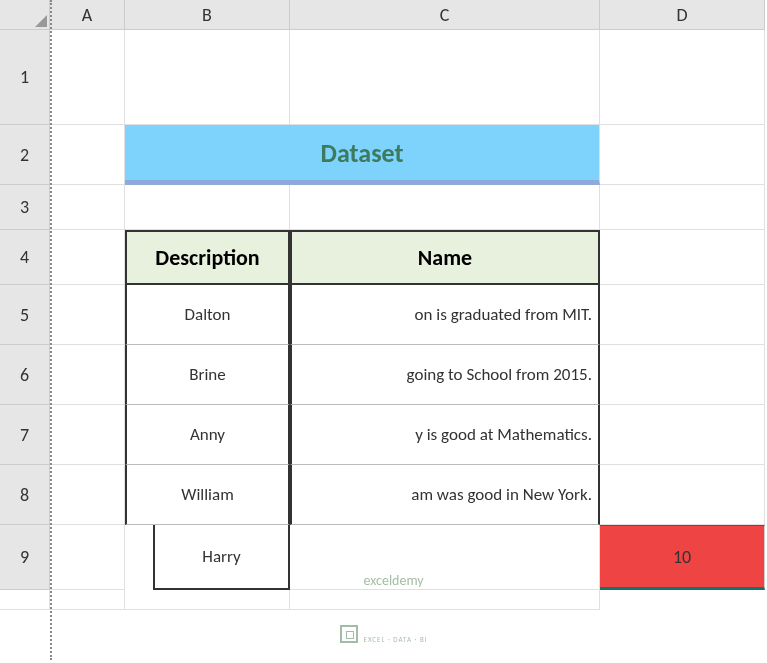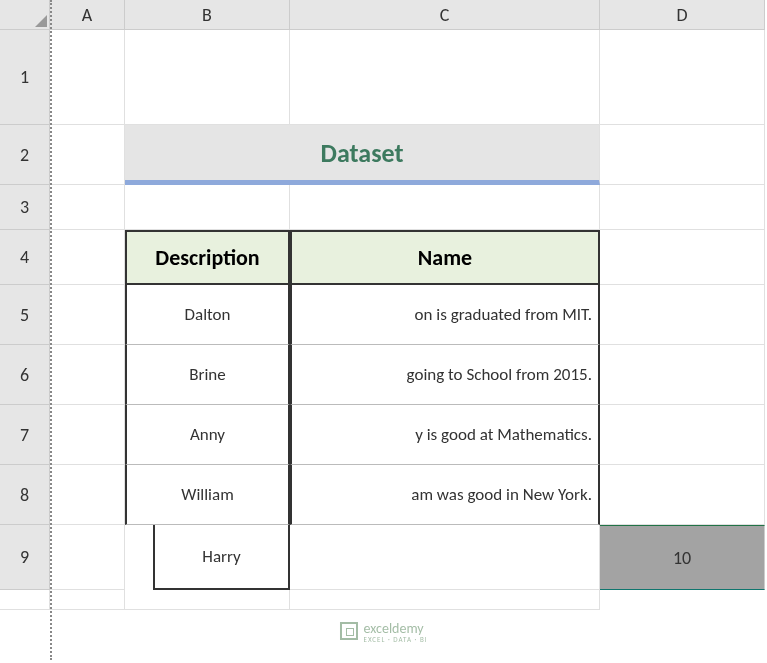--- a/index.html
+++ b/index.html
@@ -46,38 +46,38 @@
       background: #e6e6e6;
       border-right: 1px solid #cccccc;
       border-bottom: 1px solid #cccccc;
       display: flex;
       align-items: center;
       justify-content: center;
       font-size: 18px;
       color: #333;
     }
     .row-header.selected {
-      background: #a3a3a3;
-      border-bottom: 1px solid #0f766e;
+      background: #ef4444;
+      border-bottom: 3px solid #0f766e;
       border-top: 1px solid #217346;
     }
     .cell {
       border-right: 1px solid #e0e0e0;
       border-bottom: 1px solid #e0e0e0;
       display: flex;
       align-items: center;
       padding: 0 6px;
       font-size: 20px;
       color: #333;
       overflow: visible;
       white-space: nowrap;
       position: relative;
     }
     .title-cell {
-      background: #e5e5e5;
+      background: #7dd3fc;
       border-bottom: 5px solid #8ea9db;
       font-weight: bold;
       font-size: 26px;
       color: #3d7a5f;
       justify-content: center;
     }
     .table-header {
       background: #e8f1de;
       border: 2px solid #333 !important;
       font-weight: bold;
@@ -109,41 +109,41 @@
       top: 0;
       height: 660px;
       border-left: 2px dotted #888;
     }
     .watermark {
       position: absolute;
       bottom: 20px;
       left: 50%;
       transform: translateX(-50%);
       display: flex;
-      align-items: flex-start;
+      align-items: flex-end;
       gap: 6px;
       opacity: 0.5;
       color: #4a7c4e;
       font-size: 14px;
     }
     .watermark .logo {
       width: 18px;
       height: 18px;
       border: 2px solid #4a7c4e;
       position: relative;
     }
     .watermark .logo::after {
       content: '';
       position: absolute;
       left: 4px; top: 4px;
       width: 6px; height: 6px;
       border: 1px solid #4a7c4e;
     }
     .watermark .text { display: flex; flex-direction: column; line-height: 1; }
-    .watermark .sub { font-size: 7px; letter-spacing: 1px; }
+    .watermark .sub { font-size: 7px; letter-spacing: 1px; margin-top: 48px; }
   </style>
 </head>
 <body>
 
 <div class="spreadsheet">
 
   <div class="corner"></div>
   <div class="col-header">A</div>
   <div class="col-header">B</div>
   <div class="col-header">C</div>

